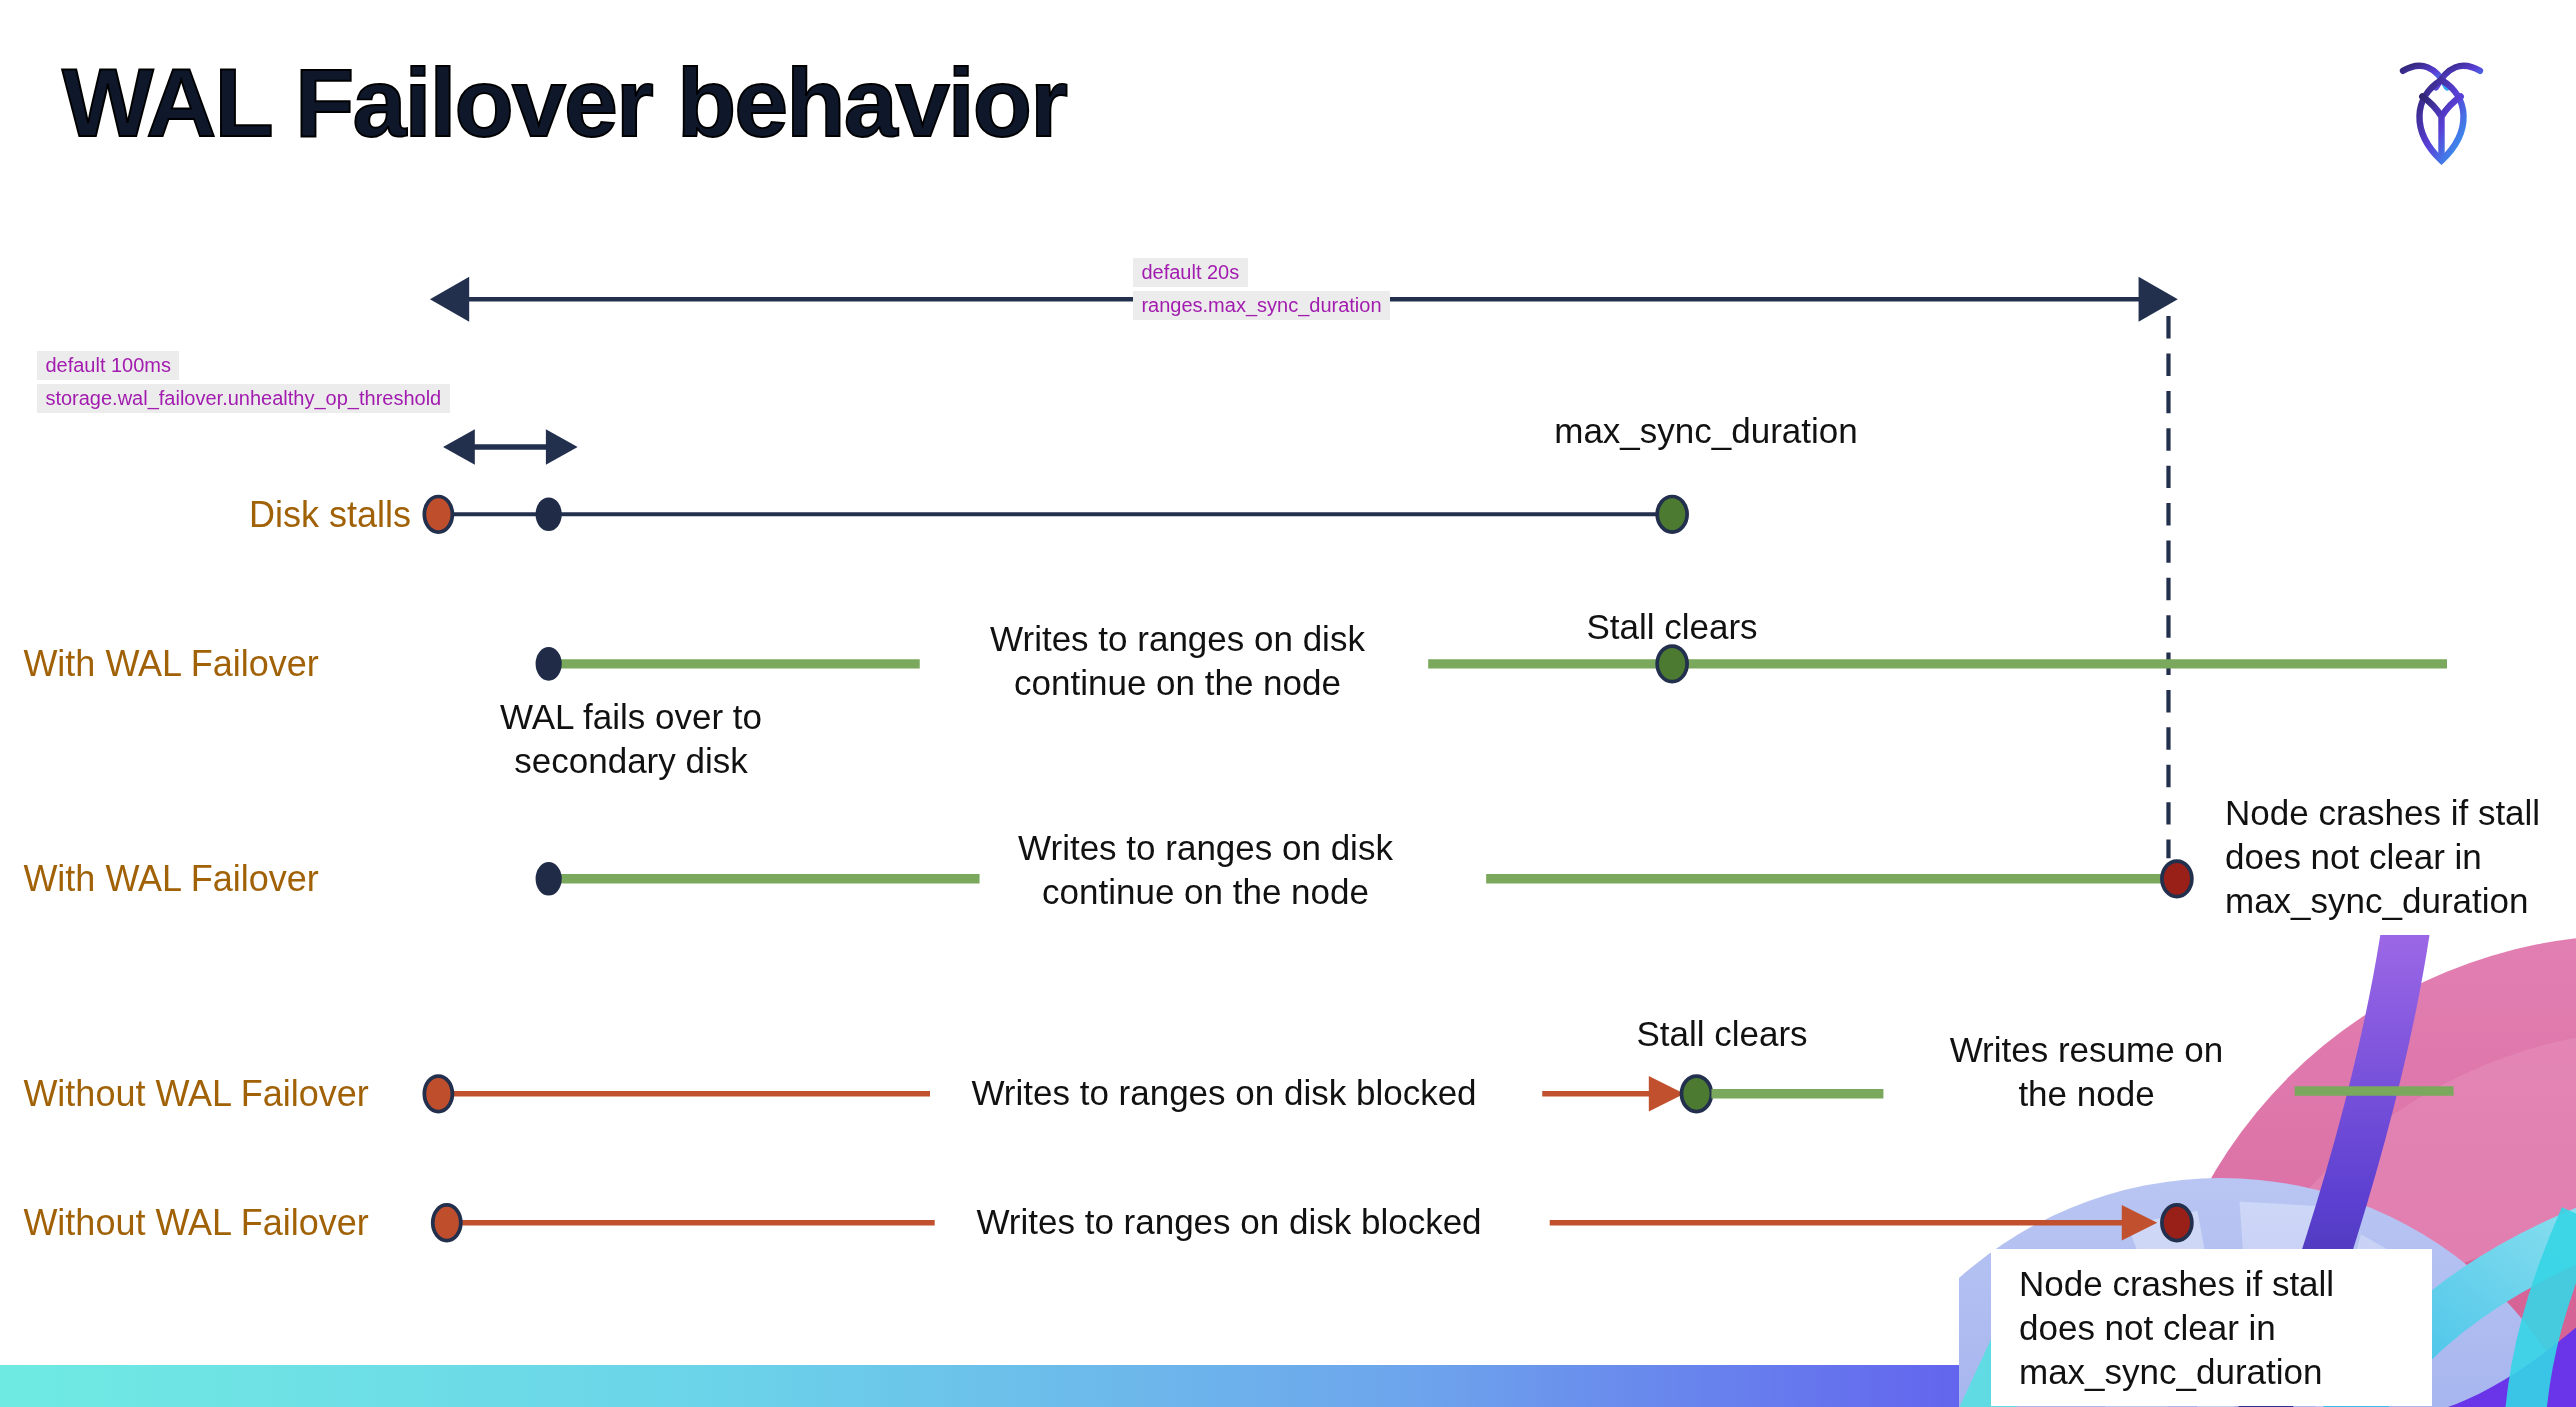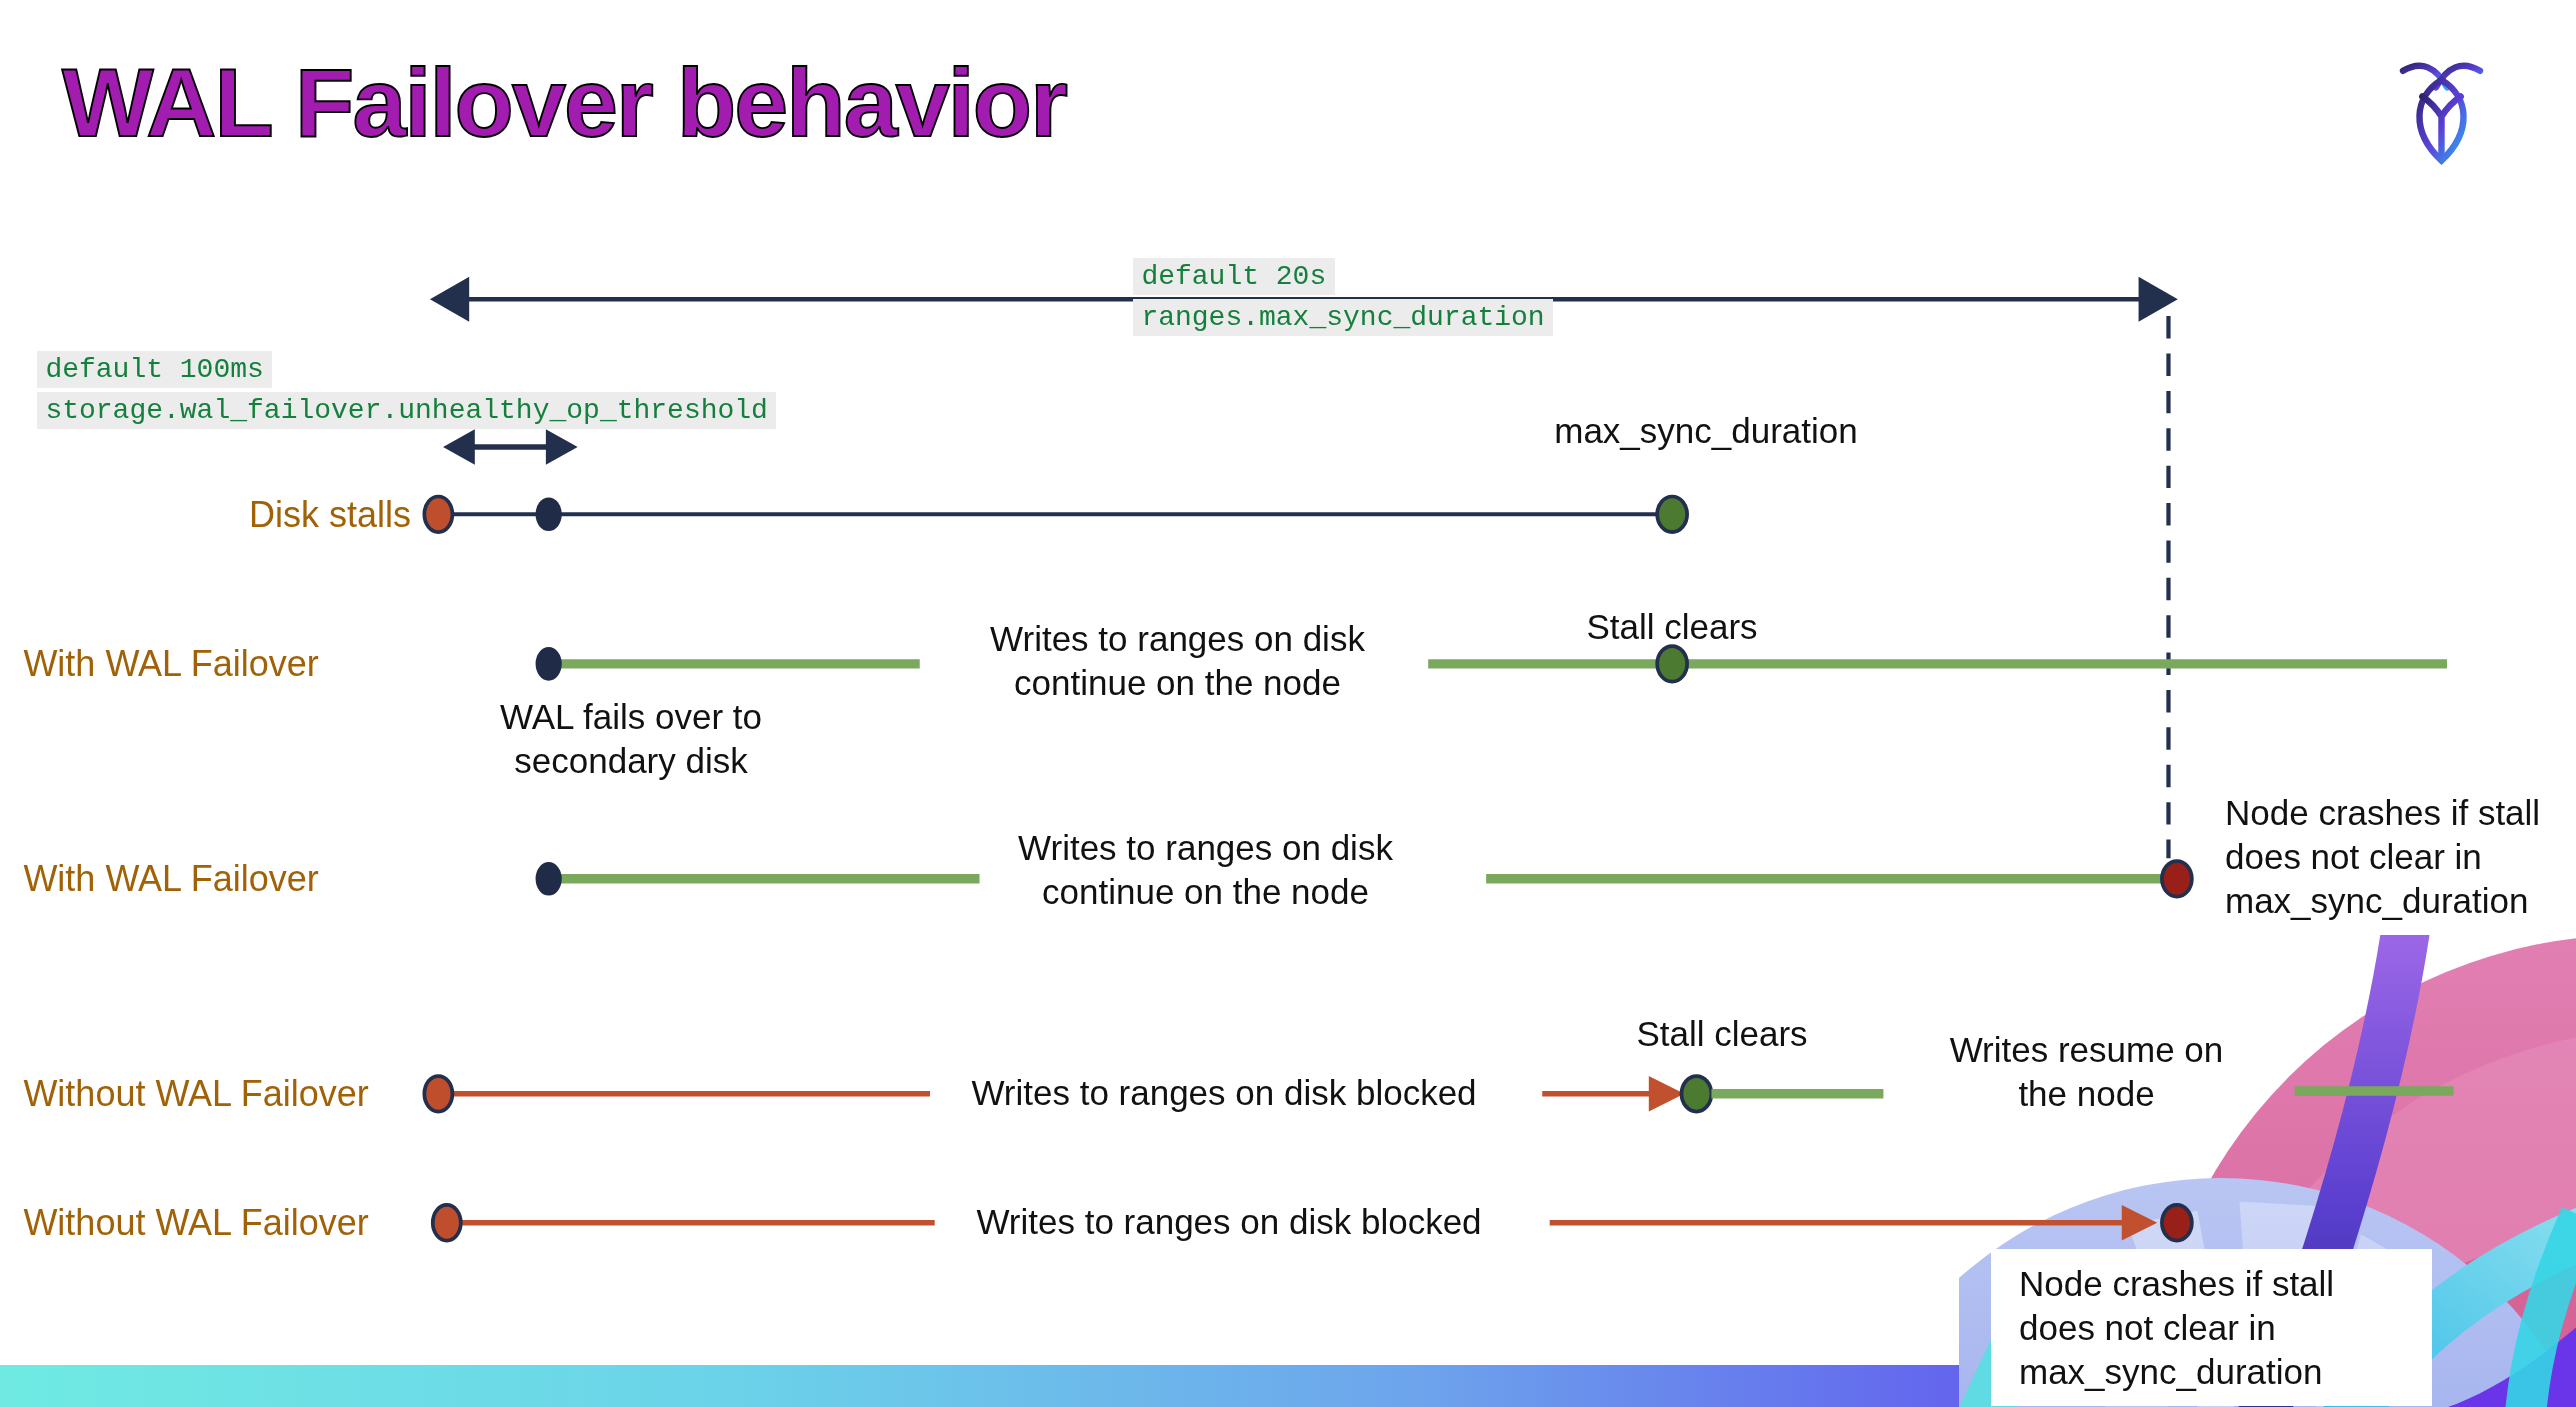--- a/index.html
+++ b/index.html
@@ -1,24 +1,24 @@
 <!DOCTYPE html>
 <html style="font-size:15px"><head>
 <meta charset="utf-8">
 <style>
   html,body{margin:0;padding:0;background:#ffffff;}
   #stage{position:relative;width:2576px;height:1408px;background:#ffffff;overflow:hidden;
          font-family:"Liberation Sans","DejaVu Sans",sans-serif;color:#141414;}
   .abs{position:absolute;}
   
-  #title{left:62px;top:47px;font-size:97px;font-weight:bold;letter-spacing:-1.9px;color:#a21caf;
+  #title{left:62px;top:47px;font-size:97px;font-weight:bold;letter-spacing:-1.9px;color:#0f172a;
          -webkit-text-stroke:1.9px #000;white-space:nowrap;}
   
   .mono-group{display:flex;flex-direction:column;align-items:flex-start;gap:4.7px;z-index:6;}
-  .mono-line{font-family:Liberation Mono, monospace;font-size:28px;color:#15803d;
+  .mono-line{font-family:Liberation Sans, sans-serif;font-size:20px;color:#a21caf;
              background:#ececec;padding:2.8px 8.4px;white-space:pre;}
   
   .row-label{font-size:36px;line-height:45px;color:#a16207;z-index:5;white-space:nowrap;}
   .note{font-size:35px;line-height:44px;color:#111;z-index:5;}
   .center{text-align:center;}
   .right{text-align:right;}
   
   #crash-box{left:1991px;top:1249px;width:441px;height:157px;background:#ffffff;z-index:4;}
   #crash-box .note{position:absolute;left:28px;top:13px;text-align:left;width:402px;}
   

